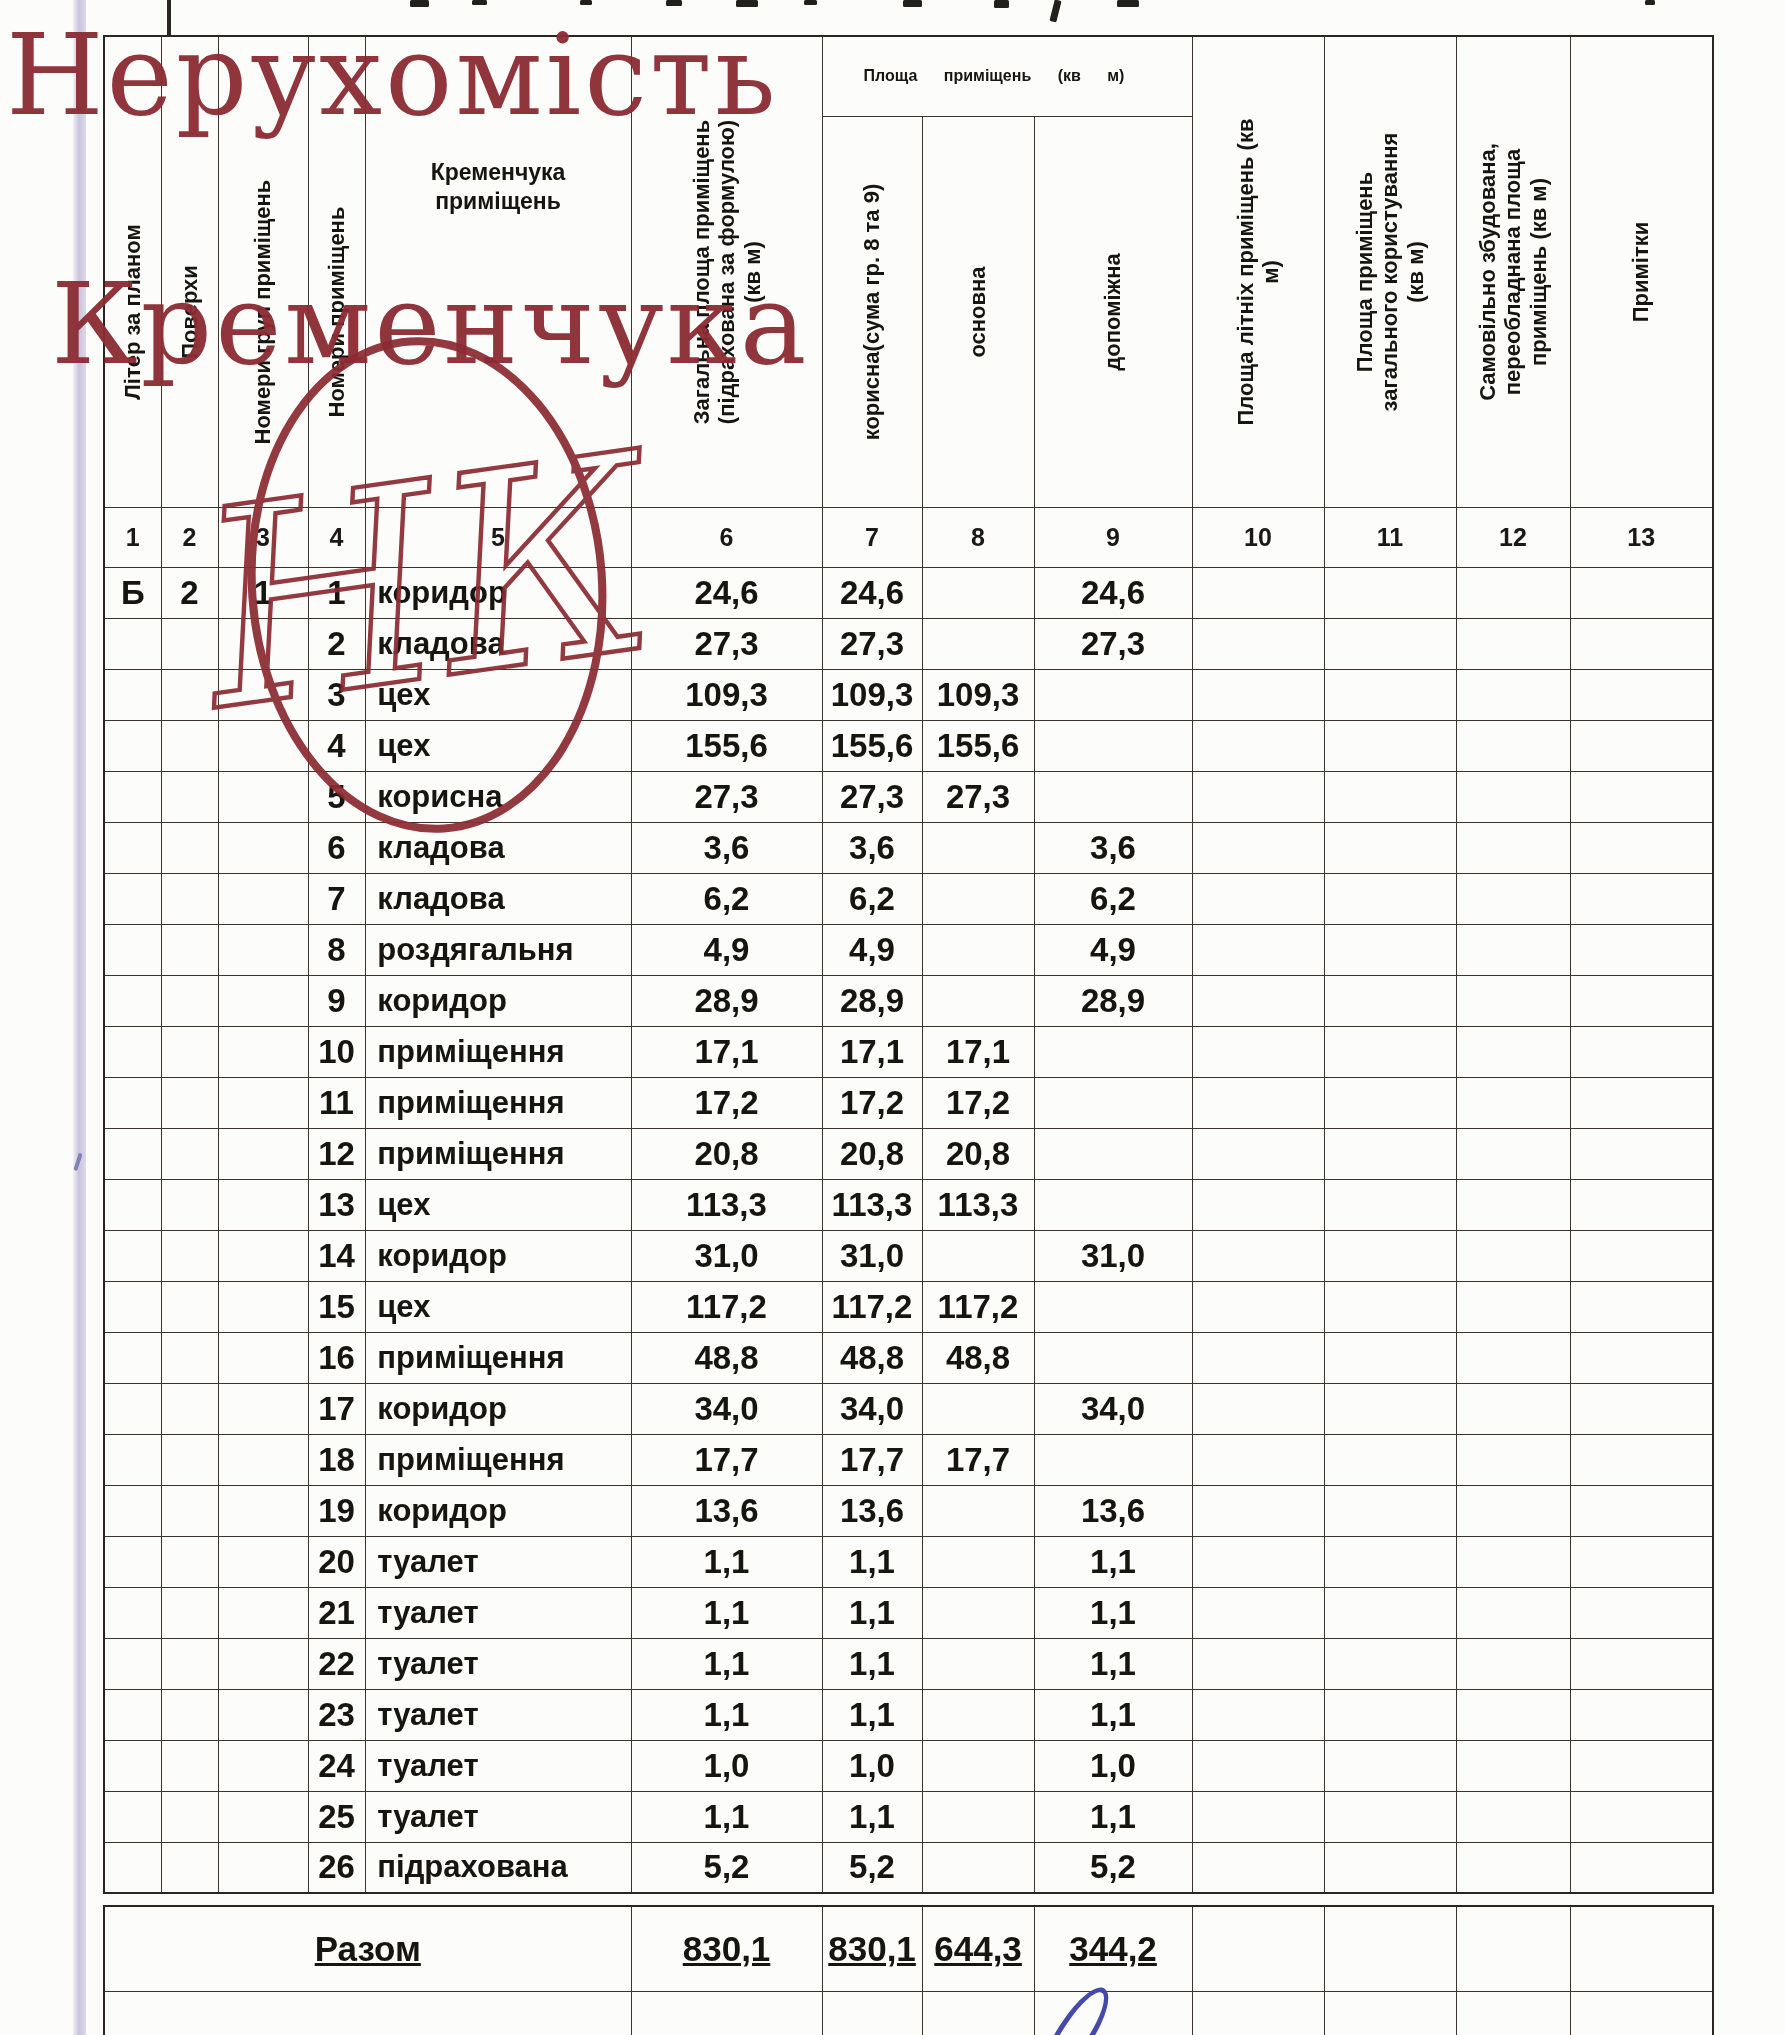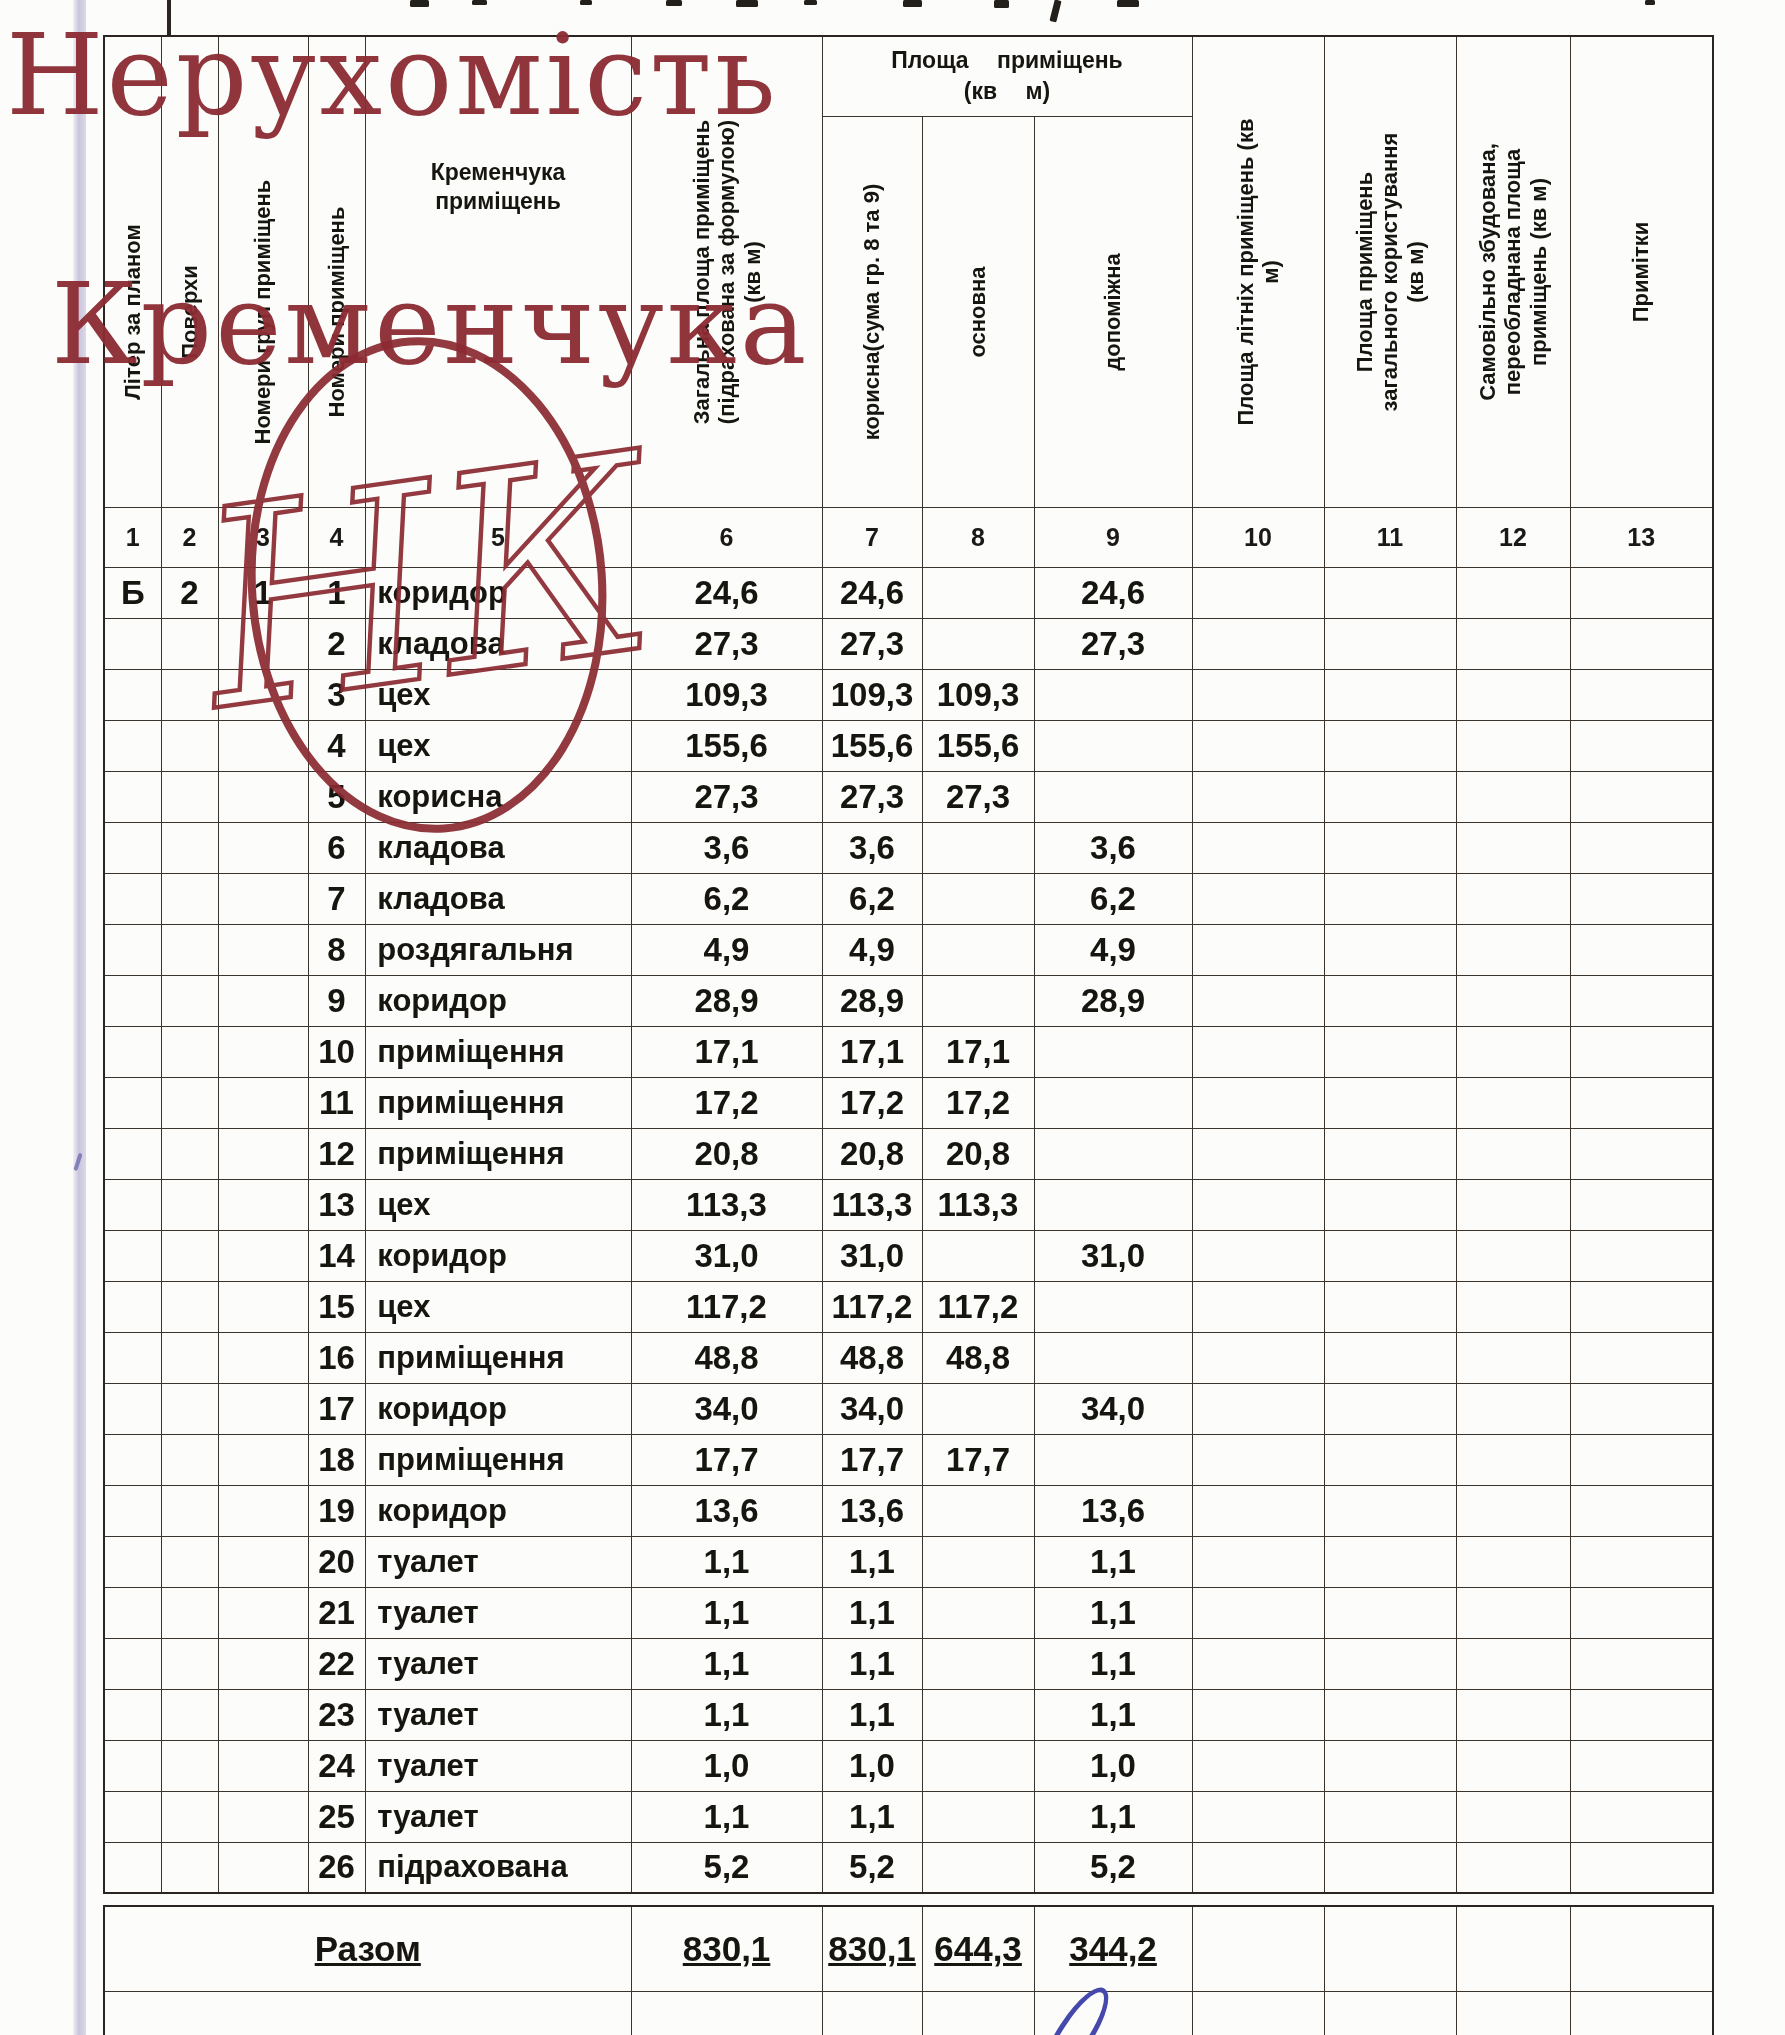--- a/index.html
+++ b/index.html
@@ -41,21 +41,21 @@
 
   .vtext {
     position:absolute; left:50%; top:50%;
     transform:translate(-50%,-50%) rotate(-90deg);
     font-weight:bold; font-size:22px; line-height:1.15; text-align:center;
   }
   .vtext.low { transform:translate(-50%,calc(-50% + 40px)) rotate(-90deg); }
   .w600{width:441px}.w490{width:360px}.w460{width:338px}.w430{width:316px}.w420{width:309px}.w360{width:265px}
 
   th.group-head { vertical-align:middle; }
-  .group-inner { width:287px; margin:0 auto; font-size:23px; line-height:1.35; word-spacing:22px; text-align:center; }
+  .group-inner { width:287px; margin:0 auto; font-size:16px; line-height:1.35; word-spacing:22px; text-align:left; }
   th.purpose-head { vertical-align:top; }
   .purpose-inner { width:221px; margin:121px auto 0 auto; font-size:23px; line-height:1.25; text-align:center; }
 
   tr.totals { height:85px;text-decoration:underline; }
   tr.totals td { font-size:35px; font-weight:bold; text-align:center; white-space:nowrap; }
   tr.tpartial { height:68px; }
 
   
   .wm { position:absolute; z-index:5; color:#8c2b33; font-family:"DejaVu Serif", serif; font-size:112px; letter-spacing:2.9px; opacity:.95; white-space:nowrap; }
   .wm1 { left:5.9px; top:10.3px; }

